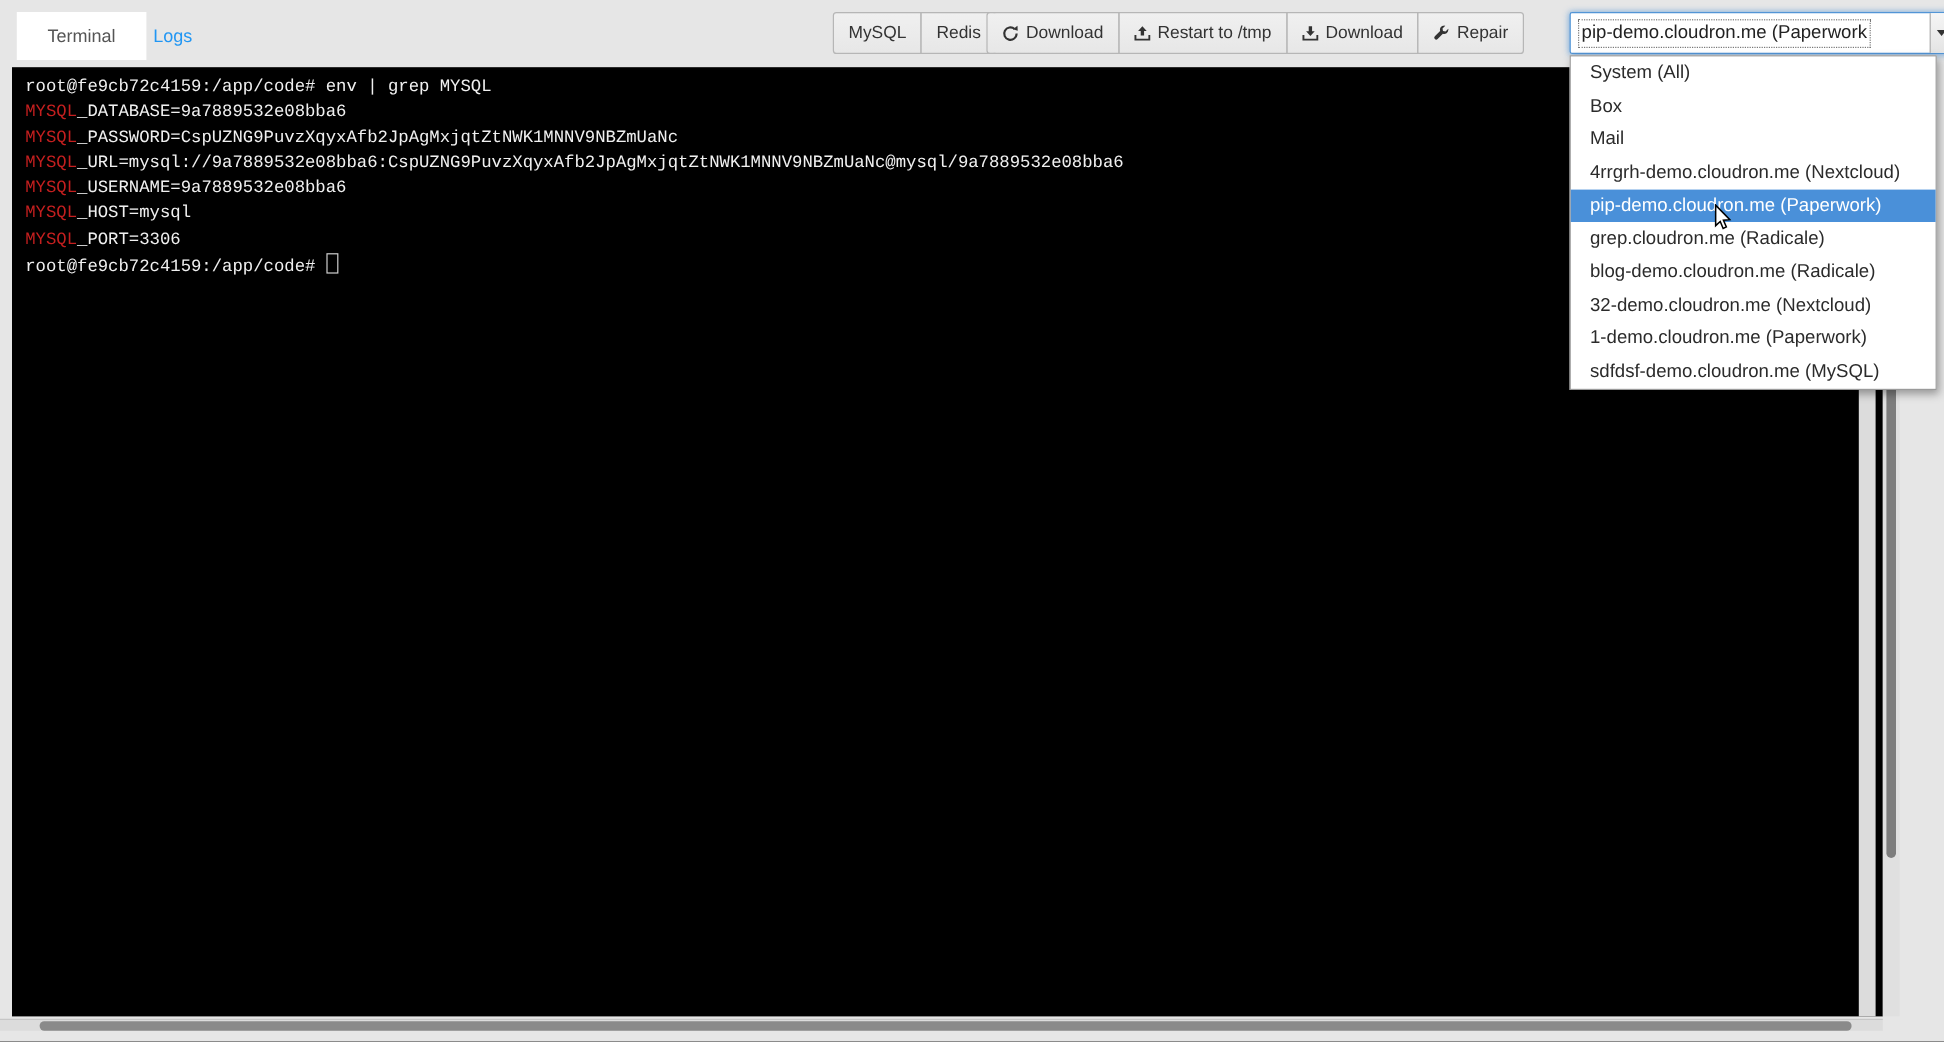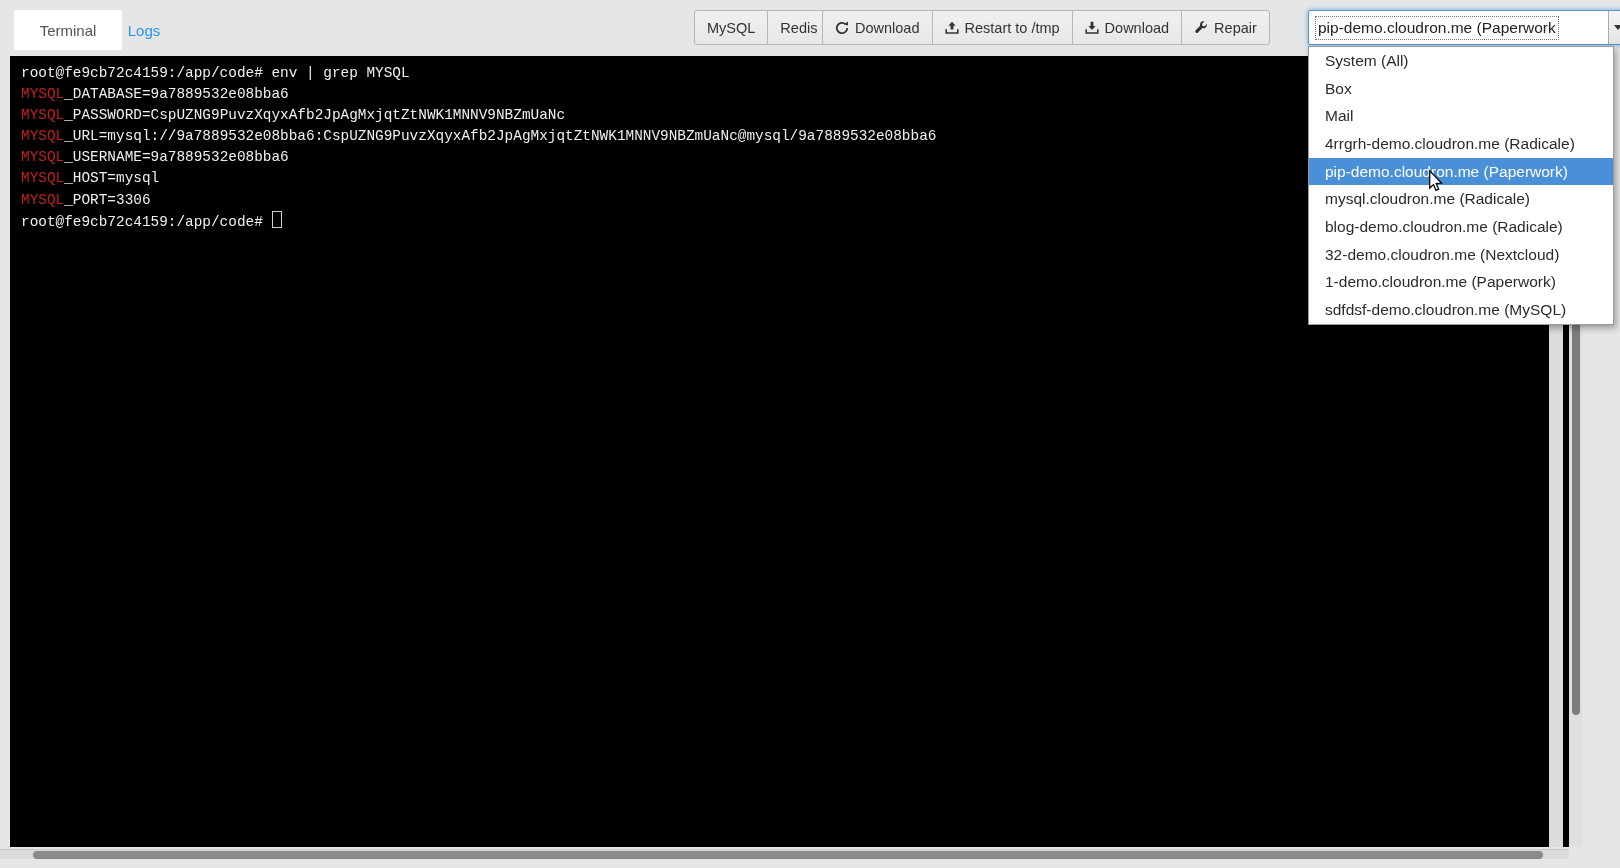--- a/index.html
+++ b/index.html
@@ -156,27 +156,27 @@
     <div class="dropdown-item">
       <span>System (All)</span>
     </div>
     <div class="dropdown-item">
       <span>Box</span>
     </div>
     <div class="dropdown-item">
       <span>Mail</span>
     </div>
     <div class="dropdown-item">
-      <span>4rrgrh-demo.cloudron.me (Radicale)</span>
+      <span>4rrgrh-demo.cloudron.me (Nextcloud)</span>
     </div>
     <div class="dropdown-item highlighted">
       <span>pip-demo.cloudron.me (Paperwork)</span>
     </div>
     <div class="dropdown-item">
-      <span>mysql.cloudron.me (Radicale)</span>
+      <span>grep.cloudron.me (Radicale)</span>
     </div>
     <div class="dropdown-item">
       <span>blog-demo.cloudron.me (Radicale)</span>
     </div>
     <div class="dropdown-item">
       <span>32-demo.cloudron.me (Nextcloud)</span>
     </div>
     <div class="dropdown-item">
       <span>1-demo.cloudron.me (Paperwork)</span>
     </div>

